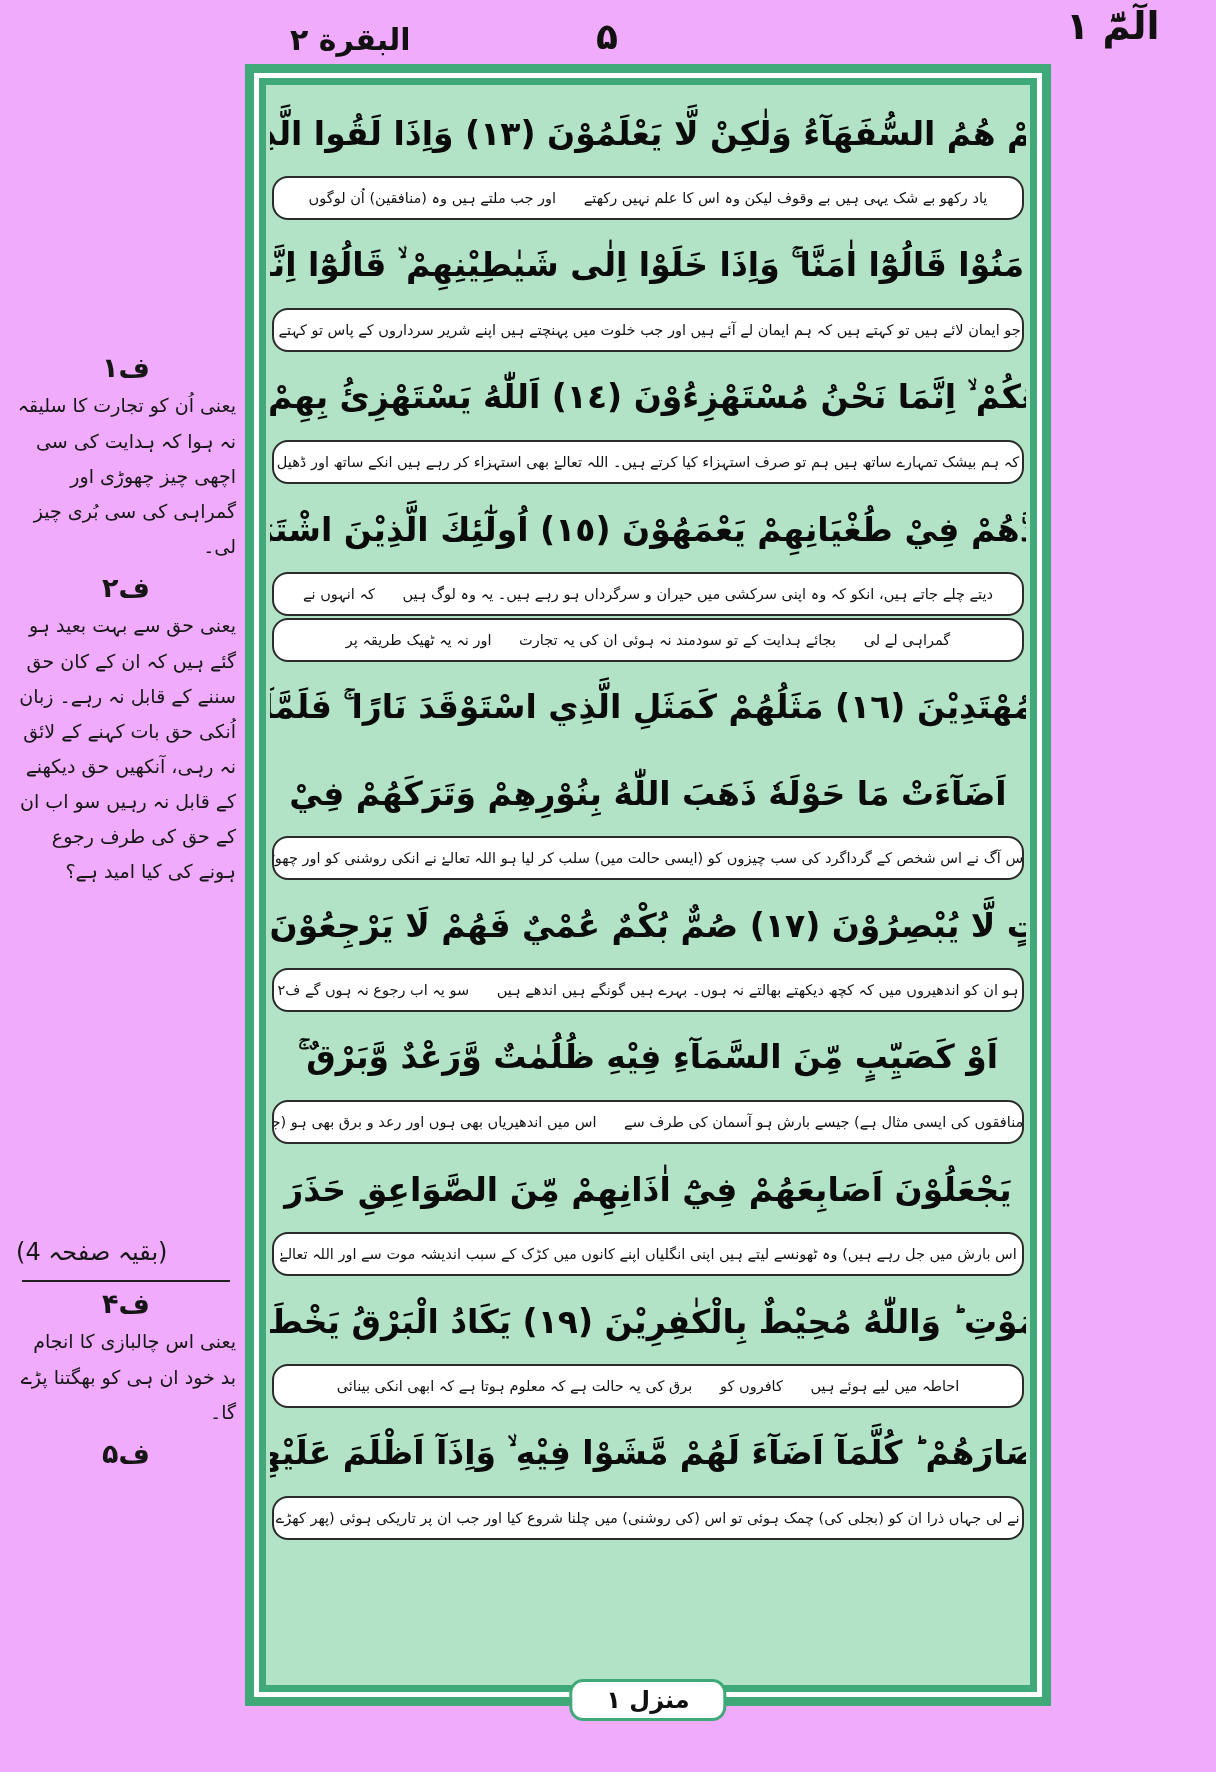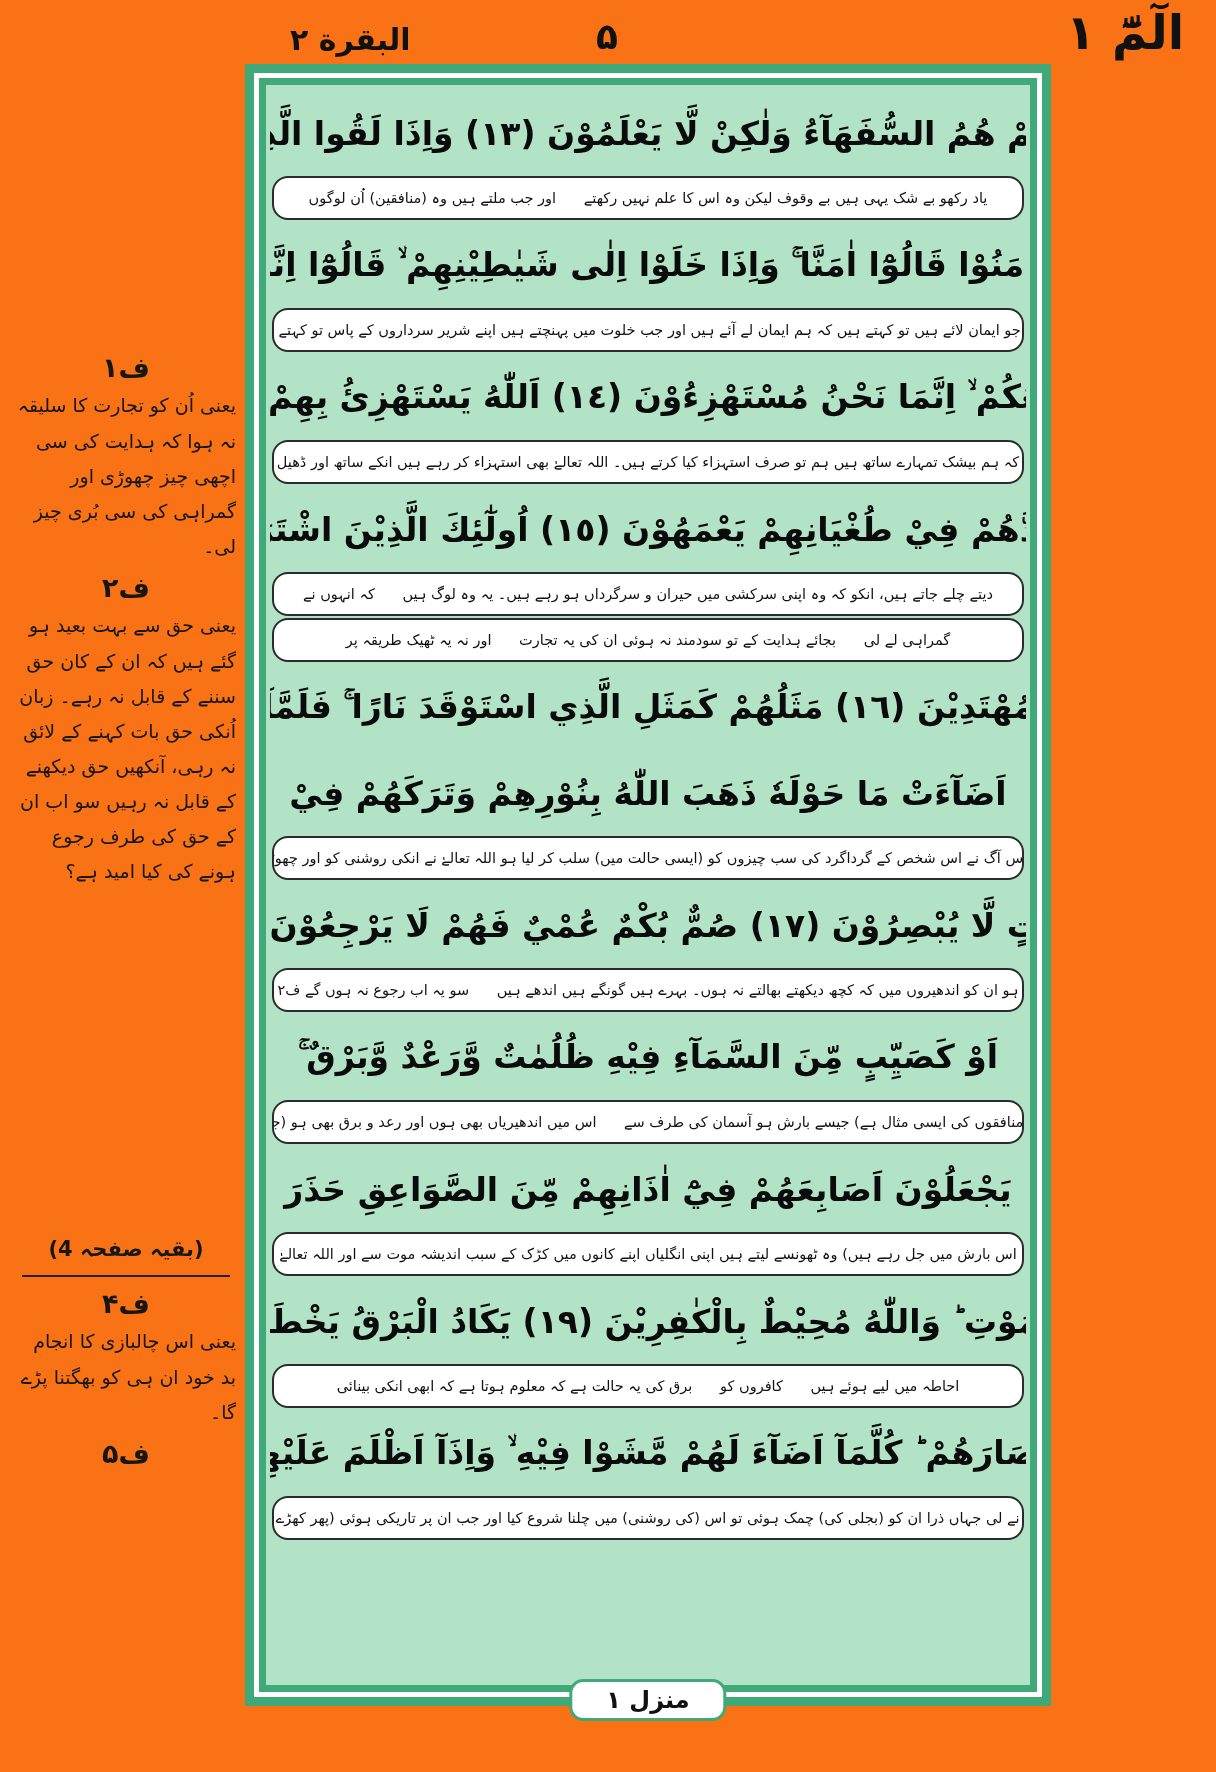--- a/index.html
+++ b/index.html
@@ -1,28 +1,28 @@
 <!DOCTYPE html>
 <html lang="ur" dir="ltr"><head>
 <meta charset="utf-8">
 <style>
   html,body{margin:0;padding:0;background:#e8e8e4;}
   .page{
     position:relative;
     width:1216px;height:1772px;
-    background:#f97316;
+    background:#f0abfc;
     font-family:"DejaVu Sans",sans-serif;
     overflow:hidden;
     color:#111;
   }
   
   .hdr{position:absolute;direction:rtl;white-space:nowrap;}
   .hdr-surah{left:290px;top:22px;font-size:30px;font-weight:bold;}
   .hdr-pageno{left:596px;top:16px;font-size:36px;font-weight:bold;}
-  .hdr-juz{left:1066px;top:4px;font-size:48px;font-weight:bold;}
+  .hdr-juz{left:1066px;top:4px;font-size:38px;font-weight:bold;}
   
   .frame{
     position:absolute;left:245px;top:64px;width:806px;height:1642px;
     box-sizing:border-box;
     border:9px solid #3fa97a;
     box-shadow: inset 0 0 0 5px #ffffff, inset 0 0 0 12px #3fa97a;
     background:#b2e3c6;
     padding:17px 16px 0 16px;
   }
   .arabic-row{
@@ -51,21 +51,21 @@
   
   .margin-block{
     position:absolute;width:220px;left:16px;
     direction:rtl;text-align:right;
     font-size:19px;line-height:1.85;color:#161616;margin-top:48px;
   }
   .fnote-marker{
     text-align:center;font-weight:bold;font-size:27px;line-height:1.2;
     margin:8px 0 4px 0;
   }
-  .cont-note{text-align:center;font-size:21px;font-weight:bold;}
+  .cont-note{text-align:left;font-size:24px;}
   .cont-rule{border:none;border-top:2.5px solid #222;margin:6px 6px 0 6px;}
 </style>
 </head>
 <body>
 
 <div class="page">
 
   <div class="hdr hdr-surah">البقرة ٢</div>
   <div class="hdr hdr-pageno">۵</div>
   <div class="hdr hdr-juz">الٓمّٓ ١</div>

